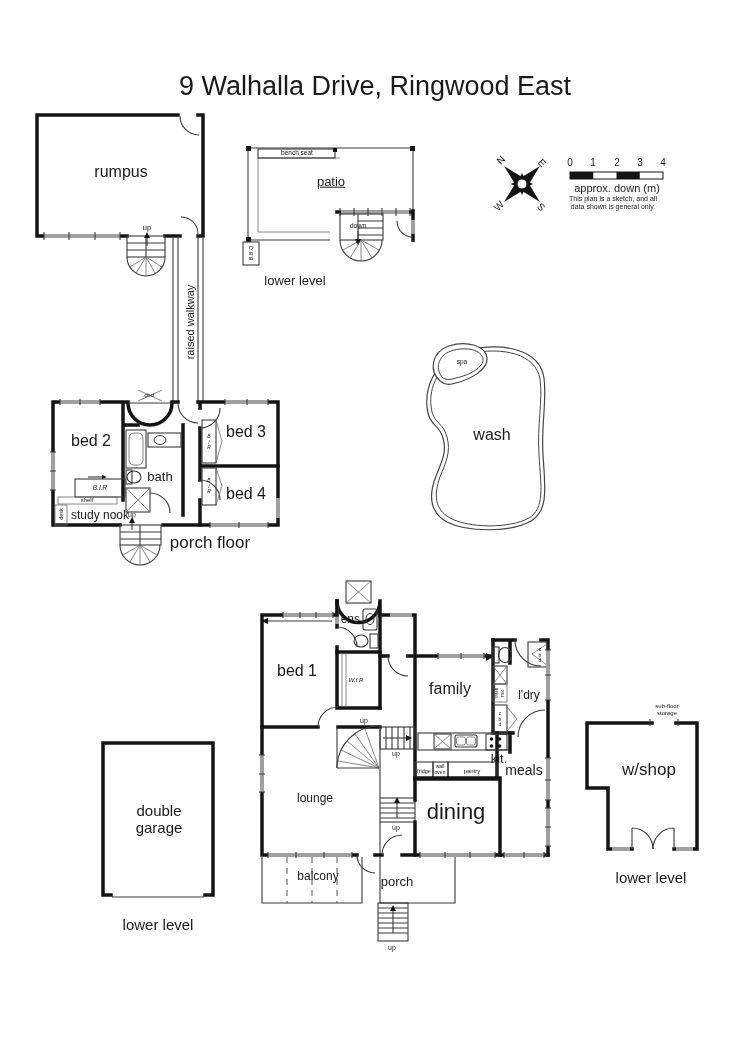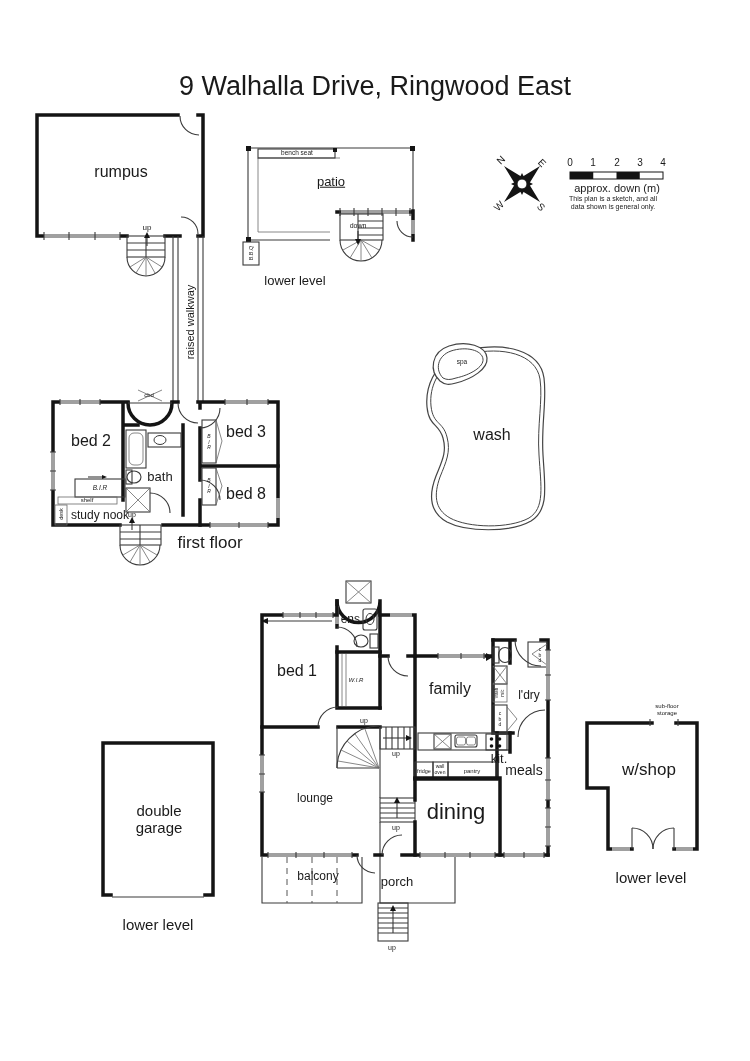--- a/index.html
+++ b/index.html
@@ -261,34 +261,34 @@
     <div class="lbl" style="left: 593px; top: 163px; font-size: 10px; transform: translate(-50%, -50%);">1</div>
     <div class="lbl" style="left: 617px; top: 163px; font-size: 10px; transform: translate(-50%, -50%);">2</div>
     <div class="lbl" style="left: 640px; top: 163px; font-size: 10px; transform: translate(-50%, -50%);">3</div>
     <div class="lbl" style="left: 663px; top: 163px; font-size: 10px; transform: translate(-50%, -50%);">4</div>
     <div class="lbl" style="left: 617px; top: 188px; font-size: 11px; transform: translate(-50%, -50%);">approx. down (m)</div>
     <div class="lbl" style="left: 613px; top: 203px; font-size: 7px; transform: translate(-50%, -50%);">This plan is a sketch, and all
 data shown is general only.</div>
     <div class="lbl" style="left: 149px; top: 395px; font-size: 6px; transform: translate(-50%, -50%);">cbd</div>
     <div class="lbl" style="left: 91px; top: 441px; font-size: 16px; transform: translate(-50%, -50%);">bed 2</div>
     <div class="lbl" style="left: 246px; top: 432px; font-size: 16px; transform: translate(-50%, -50%);">bed 3</div>
-    <div class="lbl" style="left: 246px; top: 494px; font-size: 16px; transform: translate(-50%, -50%);">bed 8</div>
+    <div class="lbl" style="left: 246px; top: 494px; font-size: 16px; transform: translate(-50%, -50%);">bed 4</div>
     <div class="lbl" style="left: 160px; top: 477px; font-size: 13px; transform: translate(-50%, -50%);">bath</div>
     <div class="lbl it" style="left: 100px; top: 488px; font-size: 6.5px; transform: translate(-50%, -50%);">B.I.R</div>
     <div class="lbl it" style="left: 209px; top: 442px; font-size: 5px; transform: translate(-50%, -50%);">B
 I
 R</div>
     <div class="lbl it" style="left: 209px; top: 486px; font-size: 5px; transform: translate(-50%, -50%);">B
 I
 R</div>
     <div class="lbl" style="left: 87px; top: 500px; font-size: 6px; transform: translate(-50%, -50%);">shelf</div>
     <div class="lbl" style="left: 61px; top: 514px; font-size: 5.5px; transform: translate(-50%, -50%) rotate(-90deg);">desk</div>
     <div class="lbl" style="left: 100px; top: 516px; font-size: 12px; transform: translate(-50%, -50%);">study nook</div>
     <div class="lbl" style="left: 132px; top: 515px; font-size: 7px; transform: translate(-50%, -50%);">up</div>
-    <div class="lbl" style="left: 210px; top: 543px; font-size: 17px; transform: translate(-50%, -50%);">first floor</div>
+    <div class="lbl" style="left: 210px; top: 543px; font-size: 17px; transform: translate(-50%, -50%);">porch floor</div>
     <div class="lbl" style="left: 462px; top: 362px; font-size: 6.5px; transform: translate(-50%, -50%);">spa</div>
     <div class="lbl" style="left: 492px; top: 435px; font-size: 16px; transform: translate(-50%, -50%);">wash</div>
     <div class="lbl" style="left: 352px; top: 620px; font-size: 12px; transform: translate(-50%, -50%);">ens.</div>
     <div class="lbl" style="left: 297px; top: 671px; font-size: 16px; transform: translate(-50%, -50%);">bed 1</div>
     <div class="lbl it" style="left: 356px; top: 680px; font-size: 6px; transform: translate(-50%, -50%);">W.I.R</div>
     <div class="lbl" style="left: 450px; top: 689px; font-size: 16px; transform: translate(-50%, -50%);">family</div>
     <div class="lbl" style="left: 529px; top: 696px; font-size: 12px; transform: translate(-50%, -50%);">l'dry</div>
     <div class="lbl" style="left: 540px; top: 655px; font-size: 5px; transform: translate(-50%, -50%);">c
 b
 d</div>

